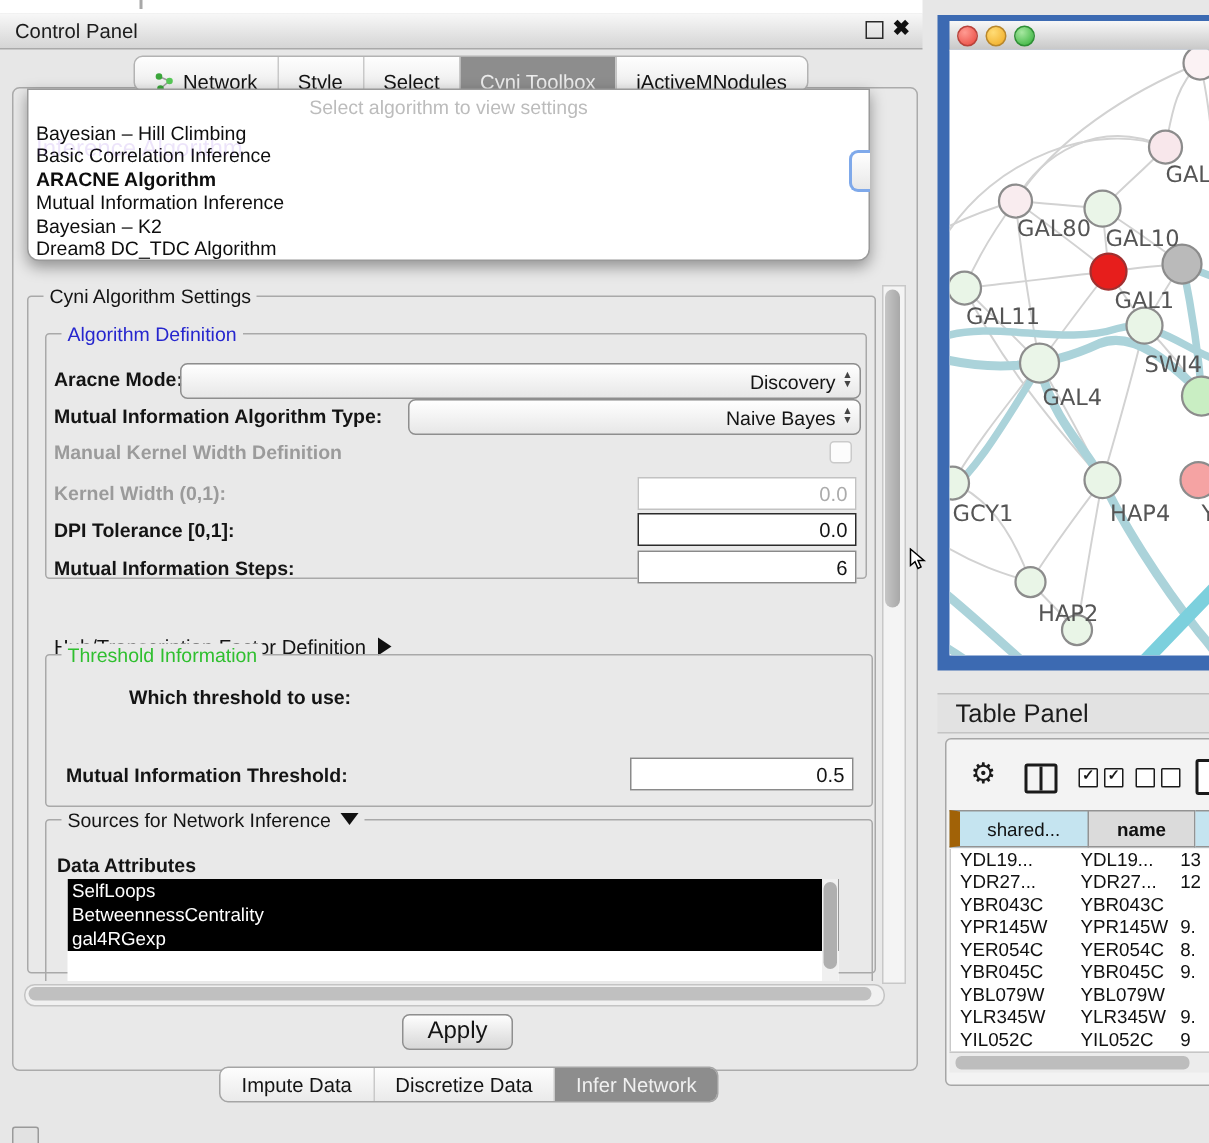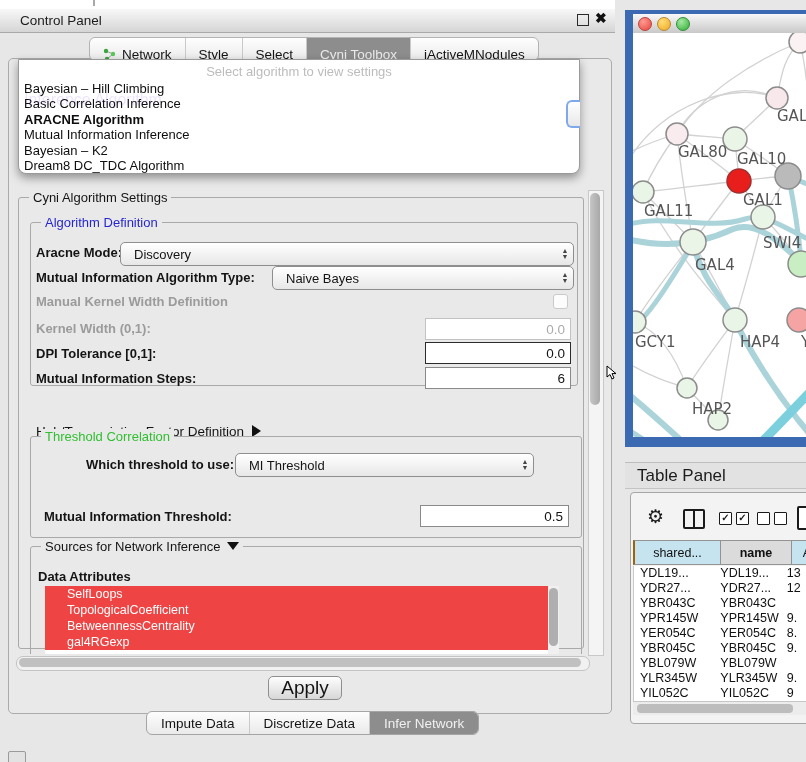--- a/index.html
+++ b/index.html
@@ -4,21 +4,21 @@
 <style>
   html,body{margin:0;padding:0;}
   body{width:806px;height:762px;position:relative;overflow:hidden;background:#E7E7E7;
        font-family:"Liberation Sans",sans-serif;color:#141414;}
   .abs{position:absolute;}
   
   .topstrip{left:0;top:0;width:615px;height:9px;background:#FFFFFF;border-bottom:1px solid #D8D8D8;}
   .topstrip-tick{left:93px;top:0;width:2px;height:6px;background:#A8A8A8;}
   .titlebar{left:0;top:9px;width:615px;height:23px;background:linear-gradient(#F8F8F8,#D5D5D5);
             border-bottom:1px solid #A9A9A9;display:flex;align-items:center;}
-  .titlebar .ttl{font-size:13.5px;color:#1C1C1C;padding-left:20px;}
+  .titlebar .ttl{font-size:13.5px;color:#1C1C1C;padding-left:10px;}
   .win-float{left:577px;top:14px;width:10px;height:10px;border:1.5px solid #2A2A2A;background:transparent;}
   .win-close{left:595px;top:10px;font-size:14px;font-weight:bold;color:#111;}
   
   .tabrow{left:89px;top:37px;height:22px;display:flex;align-items:stretch;
           border:1px solid #B3B3B3;border-radius:6px;background:linear-gradient(#FEFEFE,#EBEBEB);
           overflow:hidden;z-index:5;}
   .tab{display:flex;align-items:center;padding:16px 13px;font-size:13.5px;color:#141414;border-right:1px solid #C9C9C9;}
   .tab:last-child{border-right:none;}
   .tab.sel{background:#8D8D8D;color:#ECECEC;}
   .netico{width:13px;height:13px;margin-right:6px;position:relative;}
@@ -37,41 +37,41 @@
   
   .vp{left:16px;top:190px;width:570px;height:464px;overflow:hidden;}
   .gbox{position:absolute;border:1px solid #A9A9A9;border-radius:3px;}
   .legend{position:absolute;top:-8px;left:10px;background:#E9E9E9;padding:0 4px;font-size:13px;white-space:nowrap;}
   .legend.blue{color:#2626CE;}
   .legend.green{color:#2FBF2F;}
   .lbl{position:absolute;font-size:13px;font-weight:bold;color:#141414;white-space:nowrap;}
   .lbl.dis{color:#9B9B9B;}
   .combo{position:absolute;height:22px;border:1px solid #8E8E8E;border-radius:5px;
          background:linear-gradient(#FFFFFF,#E7E7E7);display:flex;align-items:center;font-size:13px;}
-  .combo .cv{padding-left:13px;flex:1;}
+  .combo .cv{padding-left:13px;flex:1;text-align:right;}
   .combo .stp{width:16px;height:100%;display:flex;flex-direction:column;align-items:center;justify-content:center;
               color:#444;font-size:7px;line-height:6px;}
   .tin{position:absolute;height:20px;background:#FFF;font-size:13.5px;text-align:right;
        display:flex;align-items:center;justify-content:flex-end;padding-right:5px;}
   .tin.n{border:1px solid #8A8A8A;}
   .tin.f{border:1.5px solid #2B2B2B;}
   .tin.dis{border:1px solid #C2C2C2;color:#ABABAB;}
   .chk{position:absolute;width:13px;height:13px;border:1px solid #CACACA;border-radius:3px;background:#FCFCFC;}
   .arrow-r{display:inline-block;width:0;height:0;border-left:9px solid #111;border-top:6px solid transparent;border-bottom:6px solid transparent;margin-left:8px;vertical-align:-1px;}
   .arrow-d{display:inline-block;width:0;height:0;border-top:8px solid #111;border-left:6px solid transparent;border-right:6px solid transparent;margin-left:6px;vertical-align:1px;}
   .attr-list{position:absolute;background:#FFF;overflow:hidden;}
-  .attr-item{background:#ef4444;color:#FFF;font-size:12.5px;line-height:16px;padding-left:22px;width:100%;}
+  .attr-item{background:#000000;color:#FFF;font-size:12.5px;line-height:16px;padding-left:3px;width:100%;}
   .attr-sb{position:absolute;right:0;top:0;width:11px;height:100%;background:#F0F0F0;}
   .attr-thumb{position:absolute;right:1px;top:2px;width:9px;height:58px;border-radius:5px;background:#AFAFAF;}
   .vsb{left:588px;top:190px;width:14px;height:464px;background:#F4F4F4;border:1px solid #C8C8C8;}
   .vsb-thumb{left:590px;top:193px;width:10px;height:212px;border-radius:5px;background:linear-gradient(90deg,#C6C6C6,#A8A8A8);}
   .hsb{left:16px;top:656px;width:572px;height:13px;background:#F1F1F1;border:1px solid #C4C4C4;border-radius:7px;}
   .hsb-thumb{left:19px;top:658px;width:562px;height:9px;border-radius:5px;background:#C0C0C0;}
   .applybtn{left:268px;top:676px;width:72px;height:22px;border:1px solid #8F8F8F;border-radius:5px;
-            background:linear-gradient(#FEFEFE,#D7D7D7);font-size:19px;display:flex;align-items:center;justify-content:center;z-index:6;}
+            background:linear-gradient(#FEFEFE,#D7D7D7);font-size:16px;display:flex;align-items:center;justify-content:center;z-index:6;}
   .btabs{left:146px;top:711px;height:22px;display:flex;border:1px solid #A5A5A5;border-radius:6px;
          background:linear-gradient(#FDFDFD,#EAEAEA);overflow:hidden;z-index:6;}
   .btab{display:flex;align-items:center;padding:0 14px;font-size:13.5px;border-right:1px solid #C9C9C9;}
   .btab:last-child{border-right:none;}
   .btab.sel{background:#8D8D8D;color:#F0F0F0;align-items:center;}
   .corner-sq{left:8px;top:751px;width:16px;height:12px;border:1px solid #9A9A9A;background:#E2E2E2;border-radius:2px;}
   
   .netframe{left:625px;top:10px;width:181px;height:437px;background:#3C6AB2;}
   .nettitle{position:absolute;left:8px;top:4px;right:0;height:19px;
             background:linear-gradient(#F7F7F7,#C8C8C8);border-bottom:1px solid #9A9A9A;display:flex;align-items:center;}
@@ -87,21 +87,21 @@
   .tpanel{left:630px;top:492px;width:180px;height:230px;background:#F3F3F3;border:1px solid #A6A6A6;border-radius:4px;overflow:hidden;}
   .ticon{position:absolute;color:#1A1A1A;}
   .gear{font-family:"DejaVu Sans",sans-serif;font-size:19px;line-height:19px;}
   .splitico{width:18px;height:16px;border:2px solid #1A1A1A;border-radius:2px;}
   .splitico:after{content:"";position:absolute;left:8px;top:0;width:2px;height:16px;background:#1A1A1A;}
   .cb{position:absolute;width:11px;height:11px;border:1.5px solid #1A1A1A;border-radius:1px;font-size:10px;line-height:10px;
       font-weight:bold;text-align:center;color:#1A1A1A;background:#FFF;}
   .docico{position:absolute;width:15px;height:20px;border:2px solid #1A1A1A;border-radius:2px;background:#FFF;}
   .thead{position:absolute;left:2px;top:47px;display:flex;height:25px;}
   .th{border:1px solid #939393;border-left:none;font-size:12.5px;display:flex;align-items:center;justify-content:center;color:#111;}
-  .th:first-child{border-left:2px solid #a16207;}
+  .th:first-child{border-left:7px solid #a16207;}
   .th.blue{background:#C5E4F0;}
   .th.gray{background:#DBDBDB;font-weight:bold;}
   .trows{position:absolute;left:2px;top:73px;width:176px;height:135px;background:#FFF;overflow:hidden;border-left:1px solid #C9C9C9;}
   .trow{display:flex;height:15px;line-height:15px;font-size:12.5px;color:#111;}
   .tcell{overflow:hidden;white-space:nowrap;padding-left:6px;}
   .tcell.c0{width:80px;}
   .tcell.c1{width:65px;}
   .tcell.c2{width:25px;}
   .tp-hsb{position:absolute;left:2px;top:208px;width:176px;height:13px;background:#ECECEC;border-top:1px solid #C6C6C6;}
   .tp-hthumb{position:absolute;left:4px;top:2px;width:156px;height:9px;border-radius:4px;background:#BDBDBD;}
@@ -186,44 +186,36 @@
   <div class="tin f" style="left:409px;top:152px;width:139px;">0.0</div>
 
   <span class="lbl" style="left:20px;top:181px;">Mutual Information Steps:</span>
   <div class="tin n" style="left:409px;top:177px;width:139px;">6</div>
 
   <span class="lbl" style="left:20px;top:206px;font-weight:normal;font-size:13.5px;margin-top:28px;">
     <span>Hub/Transcription Factor Definition</span><span class="arrow-r"></span>
   </span>
 
   <div class="gbox" style="left:14px;top:246px;width:550px;height:100px;">
-    <span class="legend green">Threshold Correlation</span>
+    <span class="legend green">Threshold Information</span>
   </div>
 
   <span class="lbl" style="left:70px;top:267px;">Which threshold to use:</span>
-  <div class="combo" style="left:219px;top:263px;width:297px;">
-    <span class="cv">MI Threshold</span>
-    <span class="stp">
-        <span>▲</span>
-        <span>▼</span>
-      </span>
-  </div>
 
   <span class="lbl" style="left:28px;top:319px;">Mutual Information Threshold:</span>
   <div class="tin n" style="left:404px;top:315px;width:142px;">0.5</div>
 
   <div class="gbox" style="left:14px;top:356px;width:550px;height:120px;">
     <span class="legend"><span>Sources for Network Inference</span><span class="arrow-d"></span></span>
   </div>
   <span class="lbl" style="left:22px;top:379px;">Data Attributes</span>
 
   <div class="attr-list" style="left:29px;top:396px;width:514px;height:68px;">
     <div>
         <div class="attr-item">SelfLoops</div>
-        <div class="attr-item">TopologicalCoefficient</div>
         <div class="attr-item">BetweennessCentrality</div>
         <div class="attr-item">gal4RGexp</div>
       </div>
     <div class="attr-sb">
         <div class="attr-thumb"></div>
       </div>
   </div>
 </div>
 
 <div class="abs vsb"></div>

